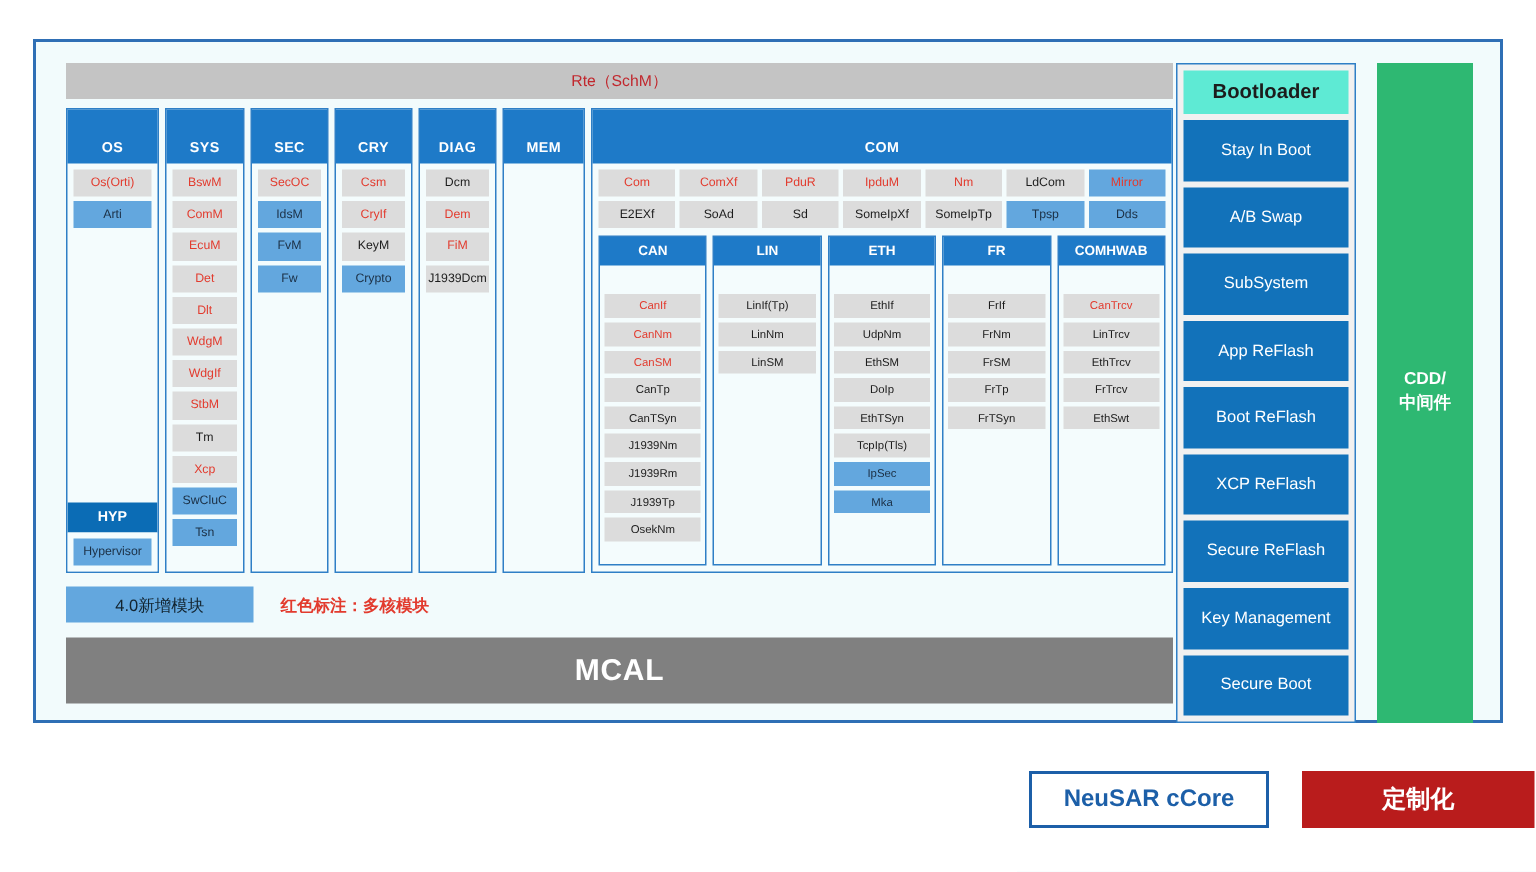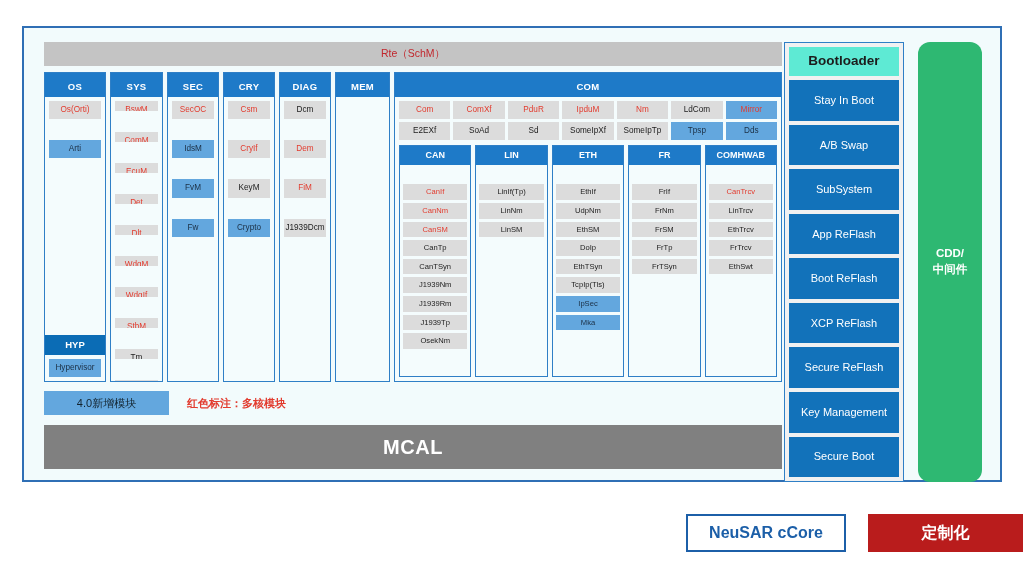--- a/index.html
+++ b/index.html
@@ -56,29 +56,29 @@
   .col-mem    { width: 55px; }
   .col-com    { flex: 1 1 auto; }
   .col-lib    { width: 42px; }
 
   .col-header {
     background: #1e7ac8;
     color: #ffffff;
     font-size: 9.5px;
     font-weight: bold;
     text-align: center;
-    padding: 8px 0 5px 0;
+    padding: 20px 0 5px 0;
     letter-spacing: .3px;
   }
   .col-body {
     flex: 1 1 auto;
     padding: 4px 4px 3px 4px;
     display: flex;
     flex-direction: column;
-    gap: 21px;
+    gap: 3px;
     overflow: hidden;
   }
 
   .mod {
     font-size: 8.2px;
     text-align: center;
     padding: 5px 1px 5px 1px;
     background: #dcdcdc;
     color: #1c1c1c;
     line-height: 1;
@@ -215,21 +215,20 @@
     position: absolute;
     left: 894px; top: 14px;
     width: 64px; height: 440px;
     background: #2eb872;
     display: flex; align-items: center; justify-content: center;
     color: #ffffff;
     font-size: 11.5px;
     font-weight: bold;
     text-align: center;
     line-height: 1.35;
-    border-radius: 12px;
   }
 
   
   #footer-row {
     position: absolute;
     left: 686px; top: 514px;
     display: flex;
     gap: 22px;
   }
   #footer-ccore {

